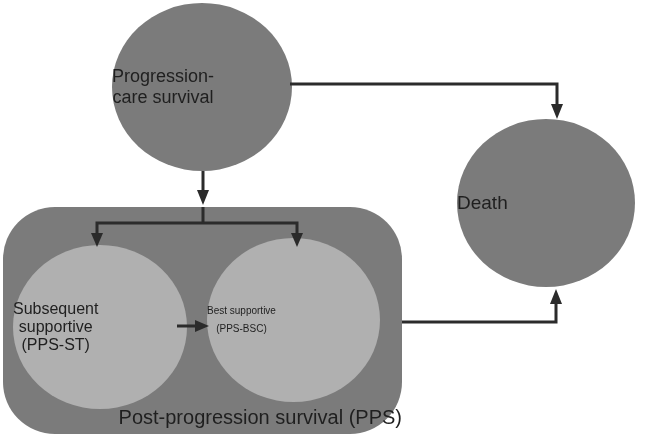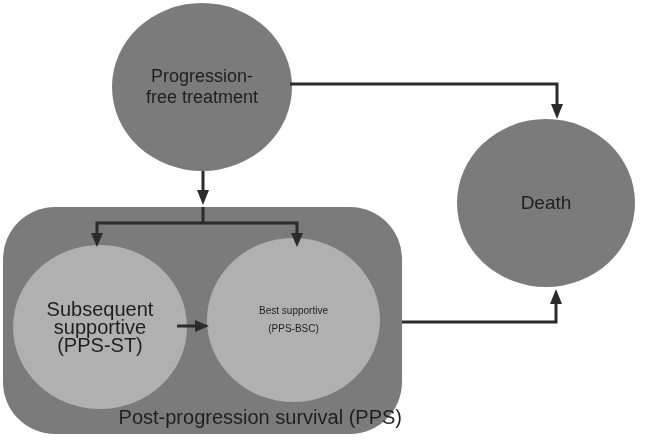--- a/index.html
+++ b/index.html
@@ -12,38 +12,37 @@
     position: relative;
     width: 646px;
     height: 441px;
     background: #ffffff;
     overflow: hidden;
   }
   .node {
     position: absolute;
     display: flex;
     align-items: center;
-    justify-content: center;
     text-align: center;
     color: #1f1f1f;
   }
   .circle { border-radius: 50%; }
   .dark  { background: #7b7b7b; }
   .light { background: #b0b0b0; }
 
   .pfs   { left: 112px; top: 3px;   width: 180px; height: 168px; font-size: 18px; line-height: 21px; }
   .death { left: 457px; top: 119px; width: 178px; height: 168px; font-size: 19px; line-height: 22px; }
 
   .pps-box {
     left: 3px; top: 207px;
     width: 399px; height: 227px;
     background: #7b7b7b;
     border-radius: 52px;
   }
-  .pps-st  { left: 13px;  top: 245px; width: 174px; height: 164px; font-size: 20px; line-height: 18px; }
+  .pps-st  { left: 13px;  top: 245px; width: 174px; height: 164px; font-size: 16px; line-height: 18px; }
   .pps-bsc { left: 207px; top: 238px; width: 173px; height: 164px; font-size: 10px; line-height: 18px; }
 
   .pps-label {
     position: absolute;
     left: 3px; top: 405px;
     width: 399px;
     text-align: right;
     font-size: 20px;
     line-height: 24px;
     color: #1f1f1f;
@@ -70,21 +69,21 @@
 </head>
 <body>
 
 <div class="canvas">
 
   <div class="node pps-box"></div>
 
   <div class="node circle dark pfs">
     <div>
       <span class="label-line">Progression-</span>
-      <span class="label-line">free treatment</span>
+      <span class="label-line">care survival</span>
     </div>
   </div>
 
   <div class="node circle dark death">
     <span>Death</span>
   </div>
 
   <div class="node circle light pps-st">
     <div>
       <span class="label-line">Subsequent</span>

